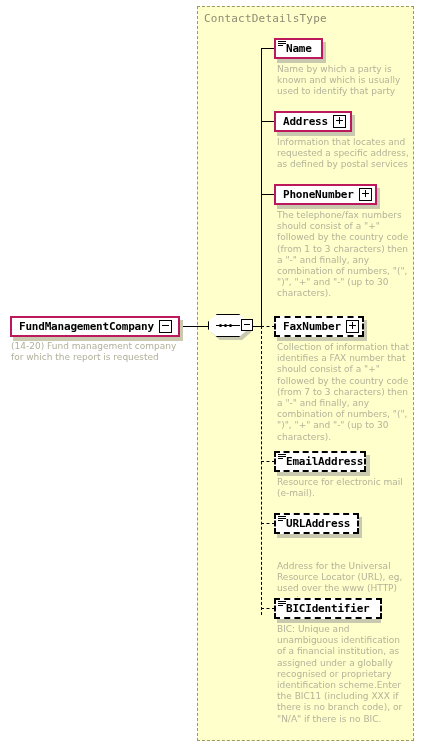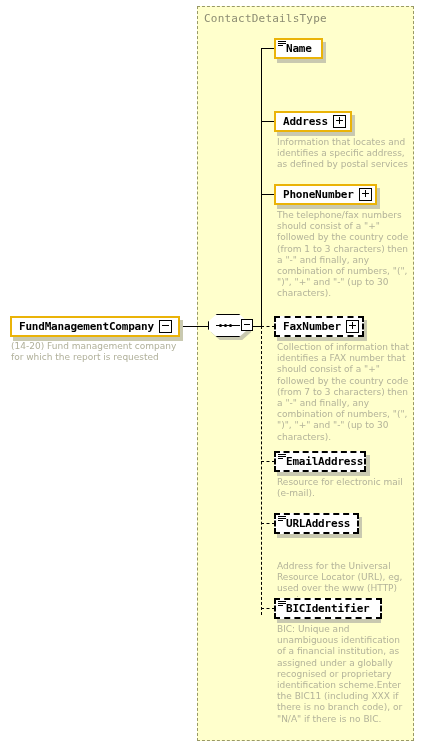--- a/index.html
+++ b/index.html
@@ -34,21 +34,21 @@
   
   .node{
     position:absolute;
     box-sizing:border-box;
     height:21px;
     background:#ffffff;
     display:flex;align-items:center;
     padding:0 4px 0 7px;
     z-index:5;
   }
-  .node.solid{border:2px solid #eab308;}
+  .node.solid{border:2px solid #be185d;}
   .node.dashed{border:2px dashed #000000;}
   .node-label{
     font-family:"DejaVu Sans Mono",monospace;
     font-size:11px;font-weight:bold;
     color:#000000;white-space:nowrap;
     letter-spacing:-.2px;
   }
   
   .node-shadow{
     position:absolute;
@@ -199,27 +199,28 @@
 
   <div class="node-shadow" style="left:277px;top:42px;width:49px;height:21px;"></div>
   <div class="node solid" style="left:274px;top:38px;width:49px;">
     <span class="lines-icon">
         <i></i>
         <i></i>
         <i></i>
       </span>
     <span class="node-label" style="margin-left:3px;">Name</span>
   </div>
+  <div class="desc" style="left:277px;top:64px;">Name by which a party is known and which is usually used to identify that party</div>
 
   <div class="node-shadow" style="left:277px;top:115px;width:78px;height:21px;"></div>
   <div class="node solid" style="left:274px;top:111px;width:78px;">
     <span class="node-label">Address</span>
     <span class="expander plus"></span>
   </div>
-  <div class="desc" style="left:277px;top:137px;">Information that locates and identifies a specific address, as defined by postal services</div>
+  <div class="desc" style="left:277px;top:137px;">Information that locates and requested a specific address, as defined by postal services</div>
 
   <div class="node-shadow" style="left:277px;top:188px;width:103px;height:21px;"></div>
   <div class="node solid" style="left:274px;top:184px;width:103px;">
     <span class="node-label">PhoneNumber</span>
     <span class="expander plus"></span>
   </div>
   <div class="desc" style="left:277px;top:210px;">The telephone/fax numbers should consist of a "+" followed by the country code (from 1 to 3 characters) then a "-" and finally, any combination of numbers, "(", ")", "+" and "-" (up to 30 characters).</div>
 
   <div class="node-shadow" style="left:277px;top:320px;width:90px;height:21px;"></div>
   <div class="node dashed" style="left:274px;top:316px;width:90px;">

